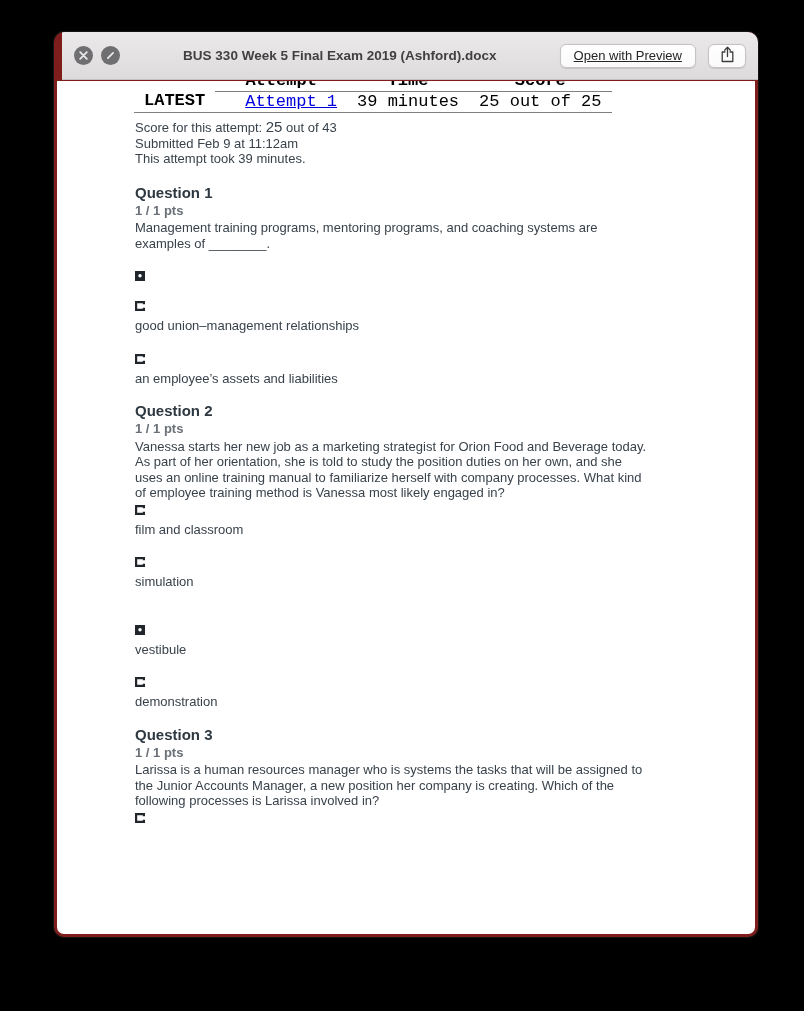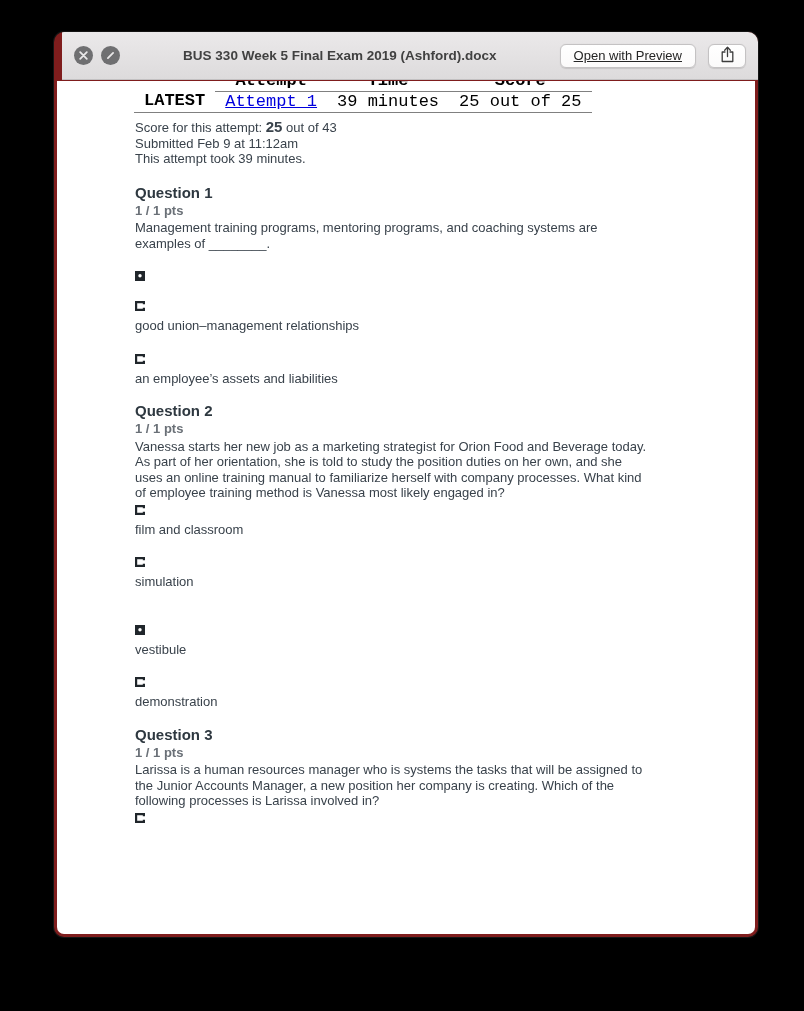--- a/index.html
+++ b/index.html
@@ -48,25 +48,25 @@
   
   .attempt-table{
     font-family:Liberation Mono, monospace;font-size:17px;color:#000;
     border-collapse:collapse;margin-left:-1px;
   }
   .attempt-table th{font-weight:bold;text-align:center;padding:1px 10px 2px;}
   .attempt-table thead th{border-bottom:1px solid #808080;}
   .attempt-table thead th:first-child{border-bottom:none;}
   .attempt-table td{padding:2px 10px 3px;text-align:center;border-bottom:1px solid #808080;}
   .attempt-table td.rowlabel{font-weight:bold;}
-  .attempt-link{color:#0000dd;text-decoration:underline;cursor:pointer;}
+  .attempt-link{color:#0000dd;text-decoration:underline;cursor:pointer;margin-left:20px;}
   
   .summary{margin-top:6px;}
   .summary .line{margin:0;}
-  .score-big{font-weight:bold;font-size:15px;}
+  .score-big{font-weight:normal;font-size:15px;}
   
   .question{margin-top:16px;}
   .question.first{margin-top:17px;}
   .q-title{font-size:15px;font-weight:bold;color:#2e3840;line-height:17px;}
   .q-pts{font-weight:bold;color:#6a7077;margin-top:2px;}
   .q-text{margin-top:2px;}
   .answer{margin-top:20px;}
   .answer.tight{margin-top:4px;}
   .answer.extra{margin-top:35px;}
   .opt-icon{display:block;width:10px;height:10px;}

